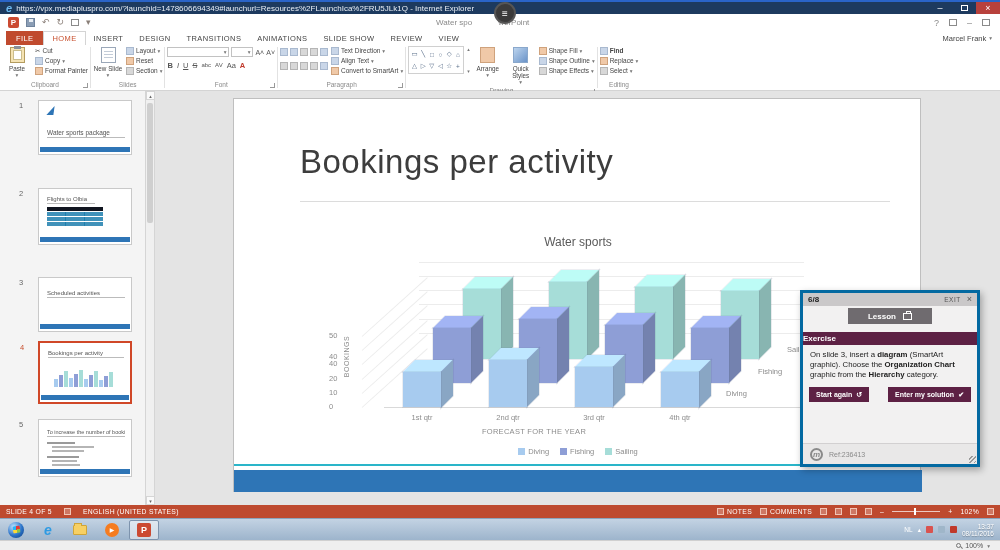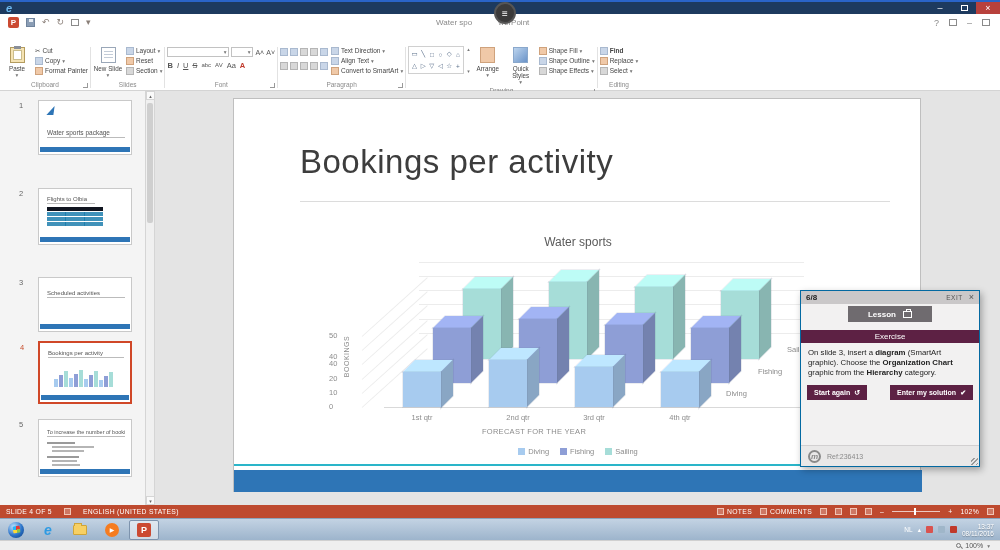--- a/index.html
+++ b/index.html
@@ -100,30 +100,30 @@
   .xcat{position:absolute;width:60px;text-align:center;font-size:7.5px;color:#8c8c8c;}
   .face{position:absolute;outline:1px solid rgba(90,110,140,.12);}
   .depth-lab{position:absolute;font-size:7.5px;color:#8c8c8c;}
   .legend{position:absolute;left:244px;top:320px;width:200px;display:flex;justify-content:center;gap:11px;font-size:7.5px;color:#8c8c8c;}
   .lg-item{display:flex;align-items:center;gap:3px;}
   .lg-swatch{width:7px;height:7px;display:inline-block;}
   .teal-line{position:absolute;left:0;top:365px;width:688px;height:2px;background:#2ab5c9;}
   .blue-band{position:absolute;left:0;top:371px;width:688px;height:22px;background:#2e75b6;}
 
   
-  .panel{position:absolute;left:800px;top:199px;width:180px;height:177px;background:#f2f1f1;border:1px solid #0369a1;box-shadow:2px 3px 7px rgba(0,0,0,.3);z-index:50;font-size:8px;color:#333;}
+  .panel{position:absolute;left:800px;top:199px;width:180px;height:177px;background:#f2f1f1;border:3px solid #0369a1;box-shadow:2px 3px 7px rgba(0,0,0,.3);z-index:50;font-size:8px;color:#333;}
   .p-head{height:13px;background:#cac8c9;display:flex;align-items:center;padding:0 5px;}
   .p-step{font-weight:bold;font-size:8px;color:#222;}
   .p-exit{margin-left:auto;font-size:6.5px;color:#555;letter-spacing:.5px;}
   .p-x{margin-left:6px;font-size:9px;color:#555;line-height:9px;}
   .p-title{font-weight:bold;font-size:9px;color:#1a1a1a;padding:8px 7px 6px 7px;}
   .p-lesson{margin:2px auto 8px auto;width:84px;height:16px;background:#6f6b6f;color:#fff;display:flex;align-items:center;justify-content:center;gap:7px;font-size:8px;font-weight:bold;}
   .bag{width:9px;height:7px;border:1px solid #fff;position:relative;}
   .bag::before{content:'';position:absolute;left:2px;top:-3px;width:3px;height:2px;border:1px solid #fff;border-bottom:none;}
-  .p-exbar{height:13px;background:#5d2144;color:#fff;font-weight:normal;text-align:center;line-height:13px;font-size:8px;}
+  .p-exbar{height:13px;background:#5d2144;color:#fff;font-weight:bold;text-align:left;line-height:13px;font-size:8px;}
   .p-extext{padding:5px 7px;font-size:7.8px;line-height:10px;color:#222;}
   .p-btns{display:flex;justify-content:space-between;padding:2px 6px;}
   .p-btn{background:#5d2144;color:#fff;font-size:7px;font-weight:bold;height:15px;display:flex;align-items:center;justify-content:center;gap:4px;padding:0 7px;}
   .p-foot{position:absolute;left:0;bottom:0;width:100%;height:21px;background:#e9e8e8;border-top:1px solid #d2d0d1;display:flex;align-items:center;gap:6px;padding:0 7px;}
   .mlogo{width:13px;height:13px;border:2px solid #8a8a8a;border-radius:50%;color:#8a8a8a;font-style:italic;font-weight:bold;font-size:8px;display:flex;align-items:center;justify-content:center;}
   .p-ref{font-size:7px;color:#8a8a8a;}
   .resize{position:absolute;right:1px;bottom:1px;width:7px;height:7px;background:repeating-linear-gradient(-45deg,transparent 0 1px,#9a9a9a 1px 2px,transparent 2px 3px);}
 
   
   .ppstatus{position:absolute;left:0;top:505px;width:1000px;height:13px;background:#be4a2f;color:#fff;display:flex;align-items:center;font-size:6.8px;letter-spacing:.3px;}
@@ -153,20 +153,21 @@
   .mag{width:5px;height:5px;border:1px solid #777;border-radius:50%;position:relative;}
   .mag::after{content:'';position:absolute;width:3px;height:1px;background:#777;transform:rotate(45deg);right:-3px;bottom:-1px;}
 </style>
 </head>
 <body>
 
 <div class="screen">
 
   <div class="ie-top">
     <span class="e-logo">e</span>
+    <span class="ie-url">https://vpx.mediapluspro.com/?launchid=1478606694349#launchurl=Resources%2FLaunchIca%2FRU5JLk1Q - Internet Explorer</span>
     <div class="win-btns">
       <span class="wb">–</span>
       <span class="wb">
           <span class="wb-box"></span>
         </span>
       <span class="wb wb-close">×</span>
     </div>
   </div>
 
   <div class="qat-row">
@@ -184,20 +185,35 @@
     </div>
     <div class="qat-right">
       <span>?</span>
       <span class="ro-box"></span>
       <span>–</span>
       <span class="ro-box"></span>
     </div>
   </div>
   <div class="menu-circle">≡</div>
 
+  <div class="tabs-row">
+    <span class="tab tab-file">FILE</span>
+    <span class="tab tab-active">HOME</span>
+    <span class="tab">INSERT</span>
+    <span class="tab">DESIGN</span>
+    <span class="tab">TRANSITIONS</span>
+    <span class="tab">ANIMATIONS</span>
+    <span class="tab">SLIDE SHOW</span>
+    <span class="tab">REVIEW</span>
+    <span class="tab">VIEW</span>
+    <span class="user-chip">
+      <span>Marcel Frank</span>
+      <span class="caret">▾</span>
+    </span>
+  </div>
 
   <div class="ribbon">
 
     <div class="rgroup">
       <div class="rbody">
         <div class="bigbtn">
           <span class="bigicon clip-ic"></span>
           <span>Paste</span>
           <span class="caret">▾</span>
         </div>
@@ -542,21 +558,21 @@
           <div class="face" style="left: 255px; top: 221.14px; width: 38px; height: 12px; background: rgb(167, 203, 239); filter: brightness(1.14); transform: skewX(-45deg); transform-origin: 0px 100%;"></div>
           <div class="face" style="left: 293px; top: 233.14px; width: 12px; height: 46.86px; background: rgb(167, 203, 239); filter: brightness(0.82); transform: skewY(-45deg); transform-origin: 0px 0px;"></div>
           <div class="face" style="left: 255px; top: 233.14px; width: 38px; height: 46.86px; background: rgb(167, 203, 239);"></div>
           <div class="face" style="left: 341px; top: 228.24px; width: 38px; height: 12px; background: rgb(167, 203, 239); filter: brightness(1.14); transform: skewX(-45deg); transform-origin: 0px 100%;"></div>
           <div class="face" style="left: 379px; top: 240.24px; width: 12px; height: 39.76px; background: rgb(167, 203, 239); filter: brightness(0.82); transform: skewY(-45deg); transform-origin: 0px 0px;"></div>
           <div class="face" style="left: 341px; top: 240.24px; width: 38px; height: 39.76px; background: rgb(167, 203, 239);"></div>
           <div class="face" style="left: 427px; top: 232.5px; width: 38px; height: 12px; background: rgb(167, 203, 239); filter: brightness(1.14); transform: skewX(-45deg); transform-origin: 0px 100%;"></div>
           <div class="face" style="left: 465px; top: 244.5px; width: 12px; height: 35.5px; background: rgb(167, 203, 239); filter: brightness(0.82); transform: skewY(-45deg); transform-origin: 0px 0px;"></div>
           <div class="face" style="left: 427px; top: 244.5px; width: 38px; height: 35.5px; background: rgb(167, 203, 239);"></div>
           <div class="xcat" style="left: 158px; top: 286px;">1st qtr</div>
-          <div class="xcat" style="left: 254px; top: 286px; text-align: center;">2nd qtr</div>
+          <div class="xcat" style="left: 244px; top: 286px; text-align: center;">2nd qtr</div>
           <div class="xcat" style="left: 330px; top: 286px;">3rd qtr</div>
           <div class="xcat" style="left: 416px; top: 286px;">4th qtr</div>
         </div>
 
       <div class="teal-line"></div>
       <div class="blue-band"></div>
     </div>
 
     <div class="panel">
       <div class="p-head">

